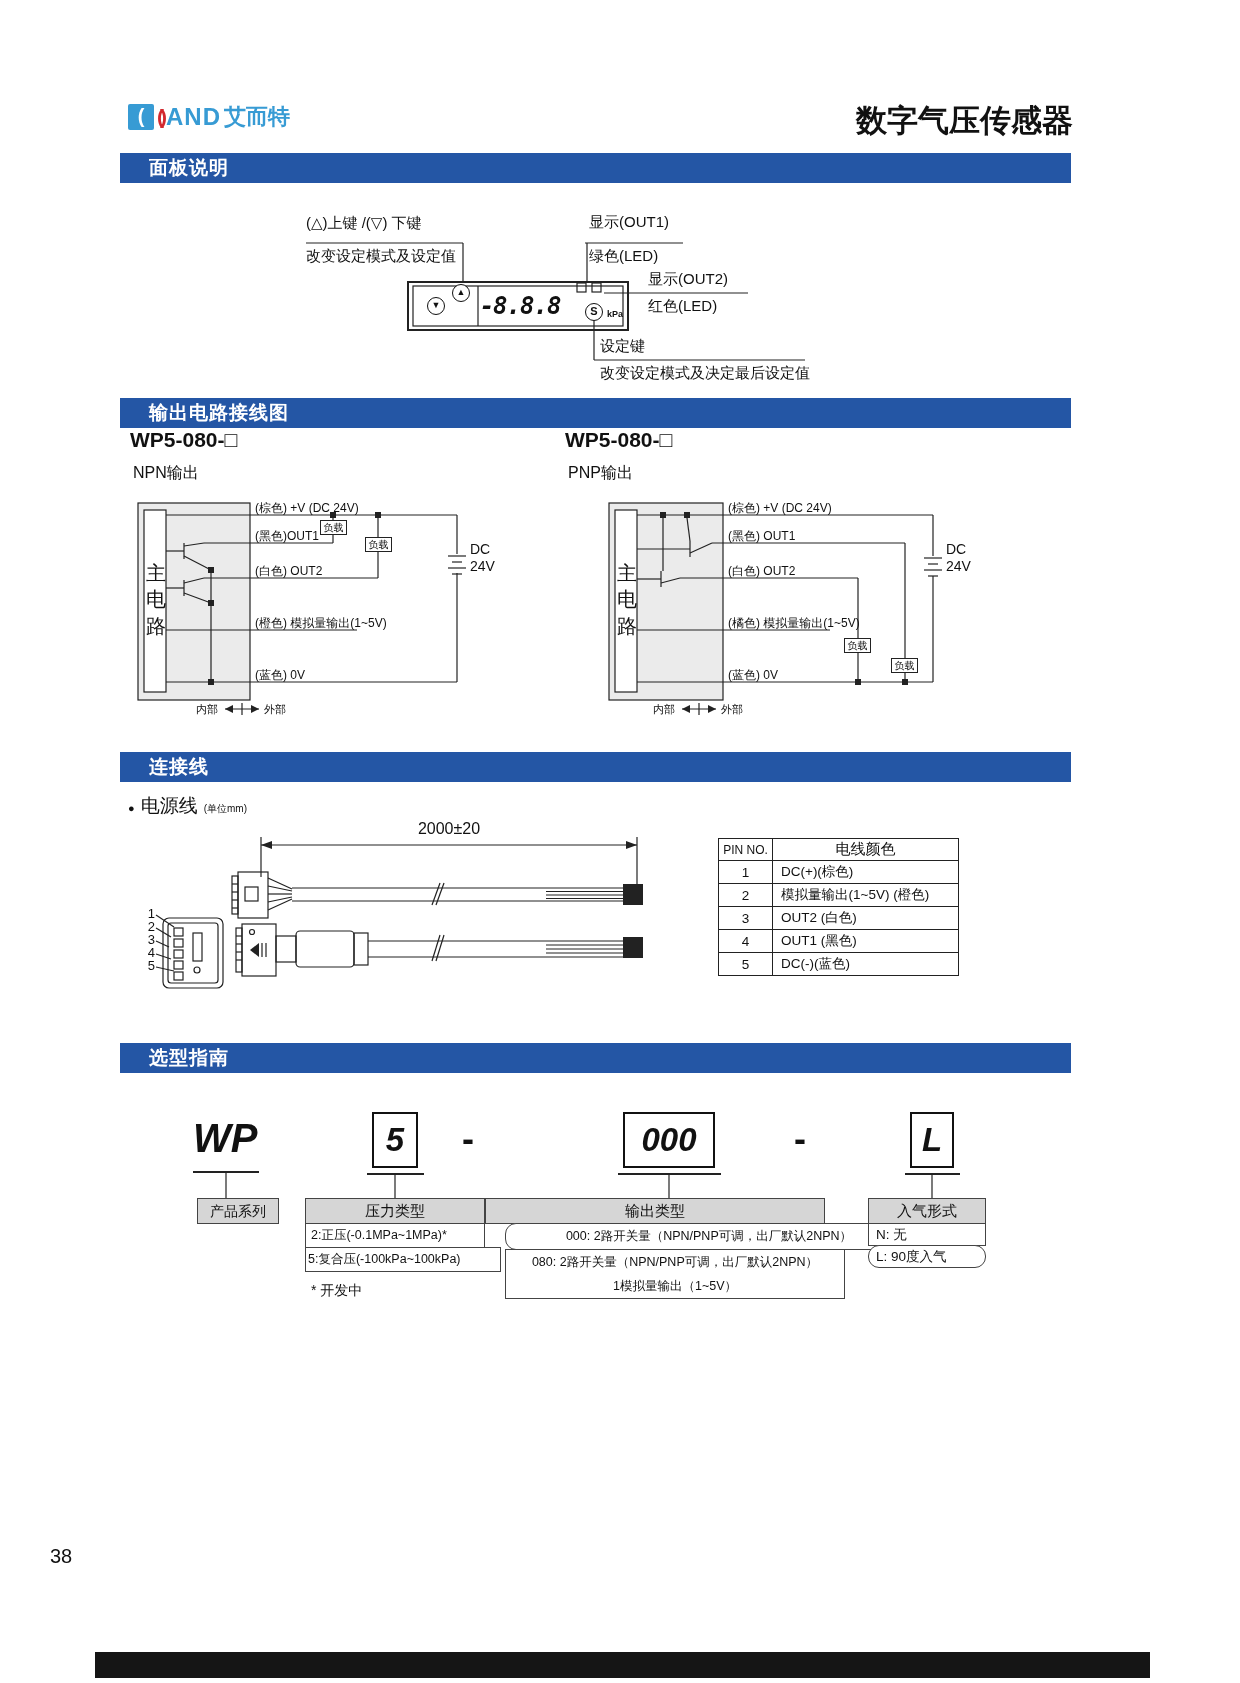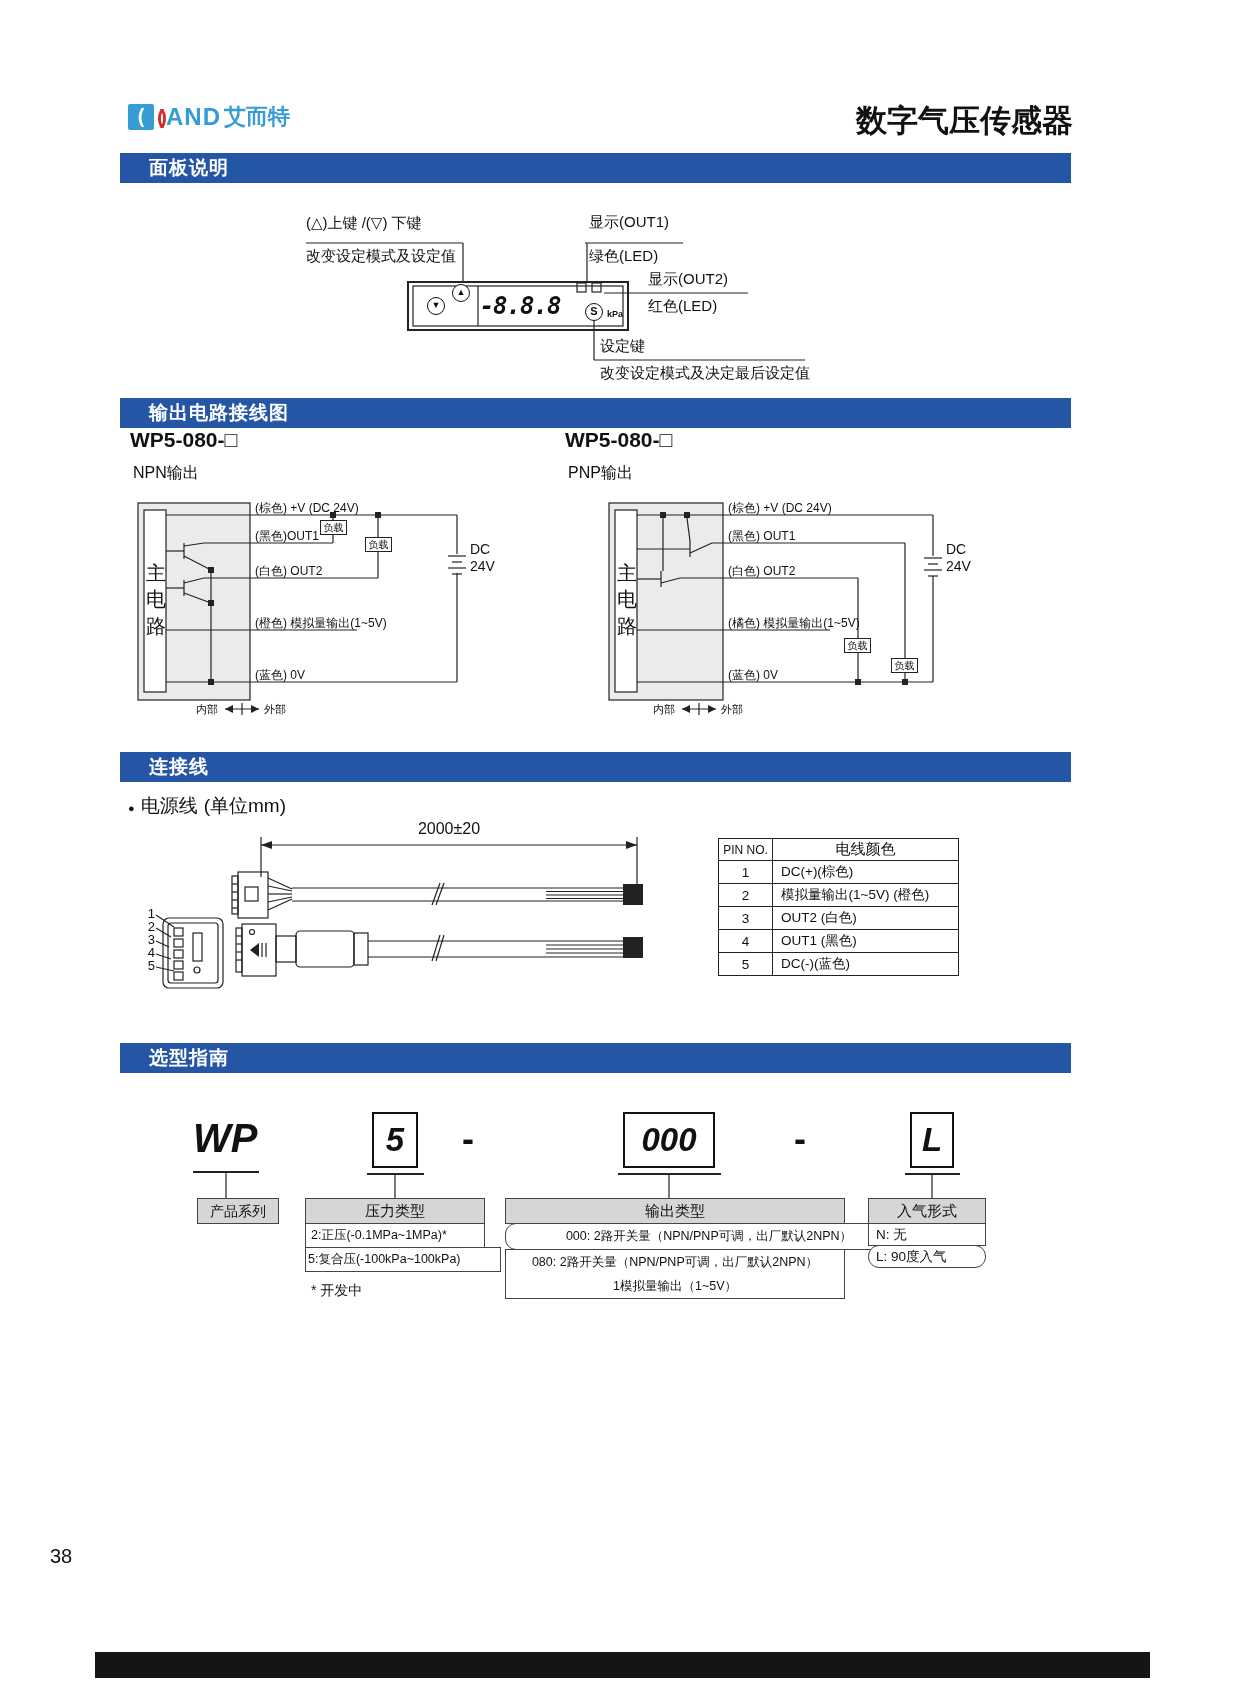--- a/index.html
+++ b/index.html
@@ -269,21 +269,21 @@
   <div class="loadbox" style="left:844px;top:638px;">负载</div>
   <div class="loadbox" style="left:891px;top:658px;">负载</div>
   <div class="txt" style="left:946px;top:541px;font-size:14px;">DC</div>
   <div class="txt" style="left:946px;top:558px;font-size:14px;">24V</div>
   <div class="txt" style="left:653px;top:702px;font-size:11px;">内部</div>
   <div class="txt" style="left:721px;top:702px;font-size:11px;">外部</div>
 
   <div class="txt" style="left:128px;top:793px;display:flex;align-items:baseline;gap:6px;">
     <span style="font-size:11px;">●</span>
     <span style="font-size:19px;">电源线</span>
-    <span style="font-size:19px;">(单位mm)</span>
+    <span style="font-size:10px;">(单位mm)</span>
   </div>
   <div class="txt" style="left:399px;top:820px;width:100px;text-align:center;font-size:16px;">2000±20</div>
   <div class="txt" style="left:143px;top:906px;width:12px;text-align:right;font-size:13px;">1</div>
   <div class="txt" style="left:143px;top:919px;width:12px;text-align:right;font-size:13px;">2</div>
   <div class="txt" style="left:143px;top:932px;width:12px;text-align:right;font-size:13px;">3</div>
   <div class="txt" style="left:143px;top:945px;width:12px;text-align:right;font-size:13px;">4</div>
   <div class="txt" style="left:143px;top:958px;width:12px;text-align:right;font-size:13px;">5</div>
 
   <table class="pintable">
     <tbody>
@@ -321,21 +321,21 @@
   <div class="dash" style="left:794px;top:1118px;">-</div>
   <div class="codebox" style="left:910px;top:1112px;width:44px;height:56px;">L</div>
 
   <div class="gtitle" style="left:197px;top:1198px;width:82px;height:26px;line-height:24px;">产品系列</div>
 
   <div class="gtitle" style="left:305px;top:1198px;width:180px;height:26px;line-height:24px;font-size:15px;">压力类型</div>
   <div class="grow" style="left:305px;top:1223px;width:180px;height:25px;line-height:23px;padding-left:5px;">2:正压(-0.1MPa~1MPa)*</div>
   <div class="grow" style="left:305px;top:1247px;width:196px;height:25px;line-height:23px;padding-left:2px;">5:复合压(-100kPa~100kPa)</div>
   <div class="txt" style="left:311px;top:1282px;font-size:14px;">* 开发中</div>
 
-  <div class="gtitle" style="left:505px;top:1198px;width:340px;height:26px;line-height:24px;font-size:15px;">输出类型</div>
+  <div class="gtitle" style="left:485px;top:1198px;width:340px;height:26px;line-height:24px;font-size:15px;">输出类型</div>
   <div class="grow" style="left:505px;top:1223px;width:408px;height:27px;line-height:25px;text-align:center;border-radius:11px;">000: 2路开关量（NPN/PNP可调，出厂默认2NPN）</div>
   <div class="grow" style="left:505px;top:1249px;width:340px;height:50px;text-align:center;">
     <div style="line-height:25px;">080: 2路开关量（NPN/PNP可调，出厂默认2NPN）</div>
     <div style="line-height:22px;">1模拟量输出（1~5V）</div>
   </div>
 
   <div class="gtitle" style="left:868px;top:1198px;width:118px;height:26px;line-height:24px;font-size:15px;">入气形式</div>
   <div class="grow" style="left:868px;top:1223px;width:118px;height:23px;line-height:21px;padding-left:7px;font-size:13.5px;">N: 无</div>
   <div class="grow" style="left:868px;top:1245px;width:118px;height:23px;line-height:21px;padding-left:7px;font-size:13.5px;border-radius:11px;">L: 90度入气</div>
 

